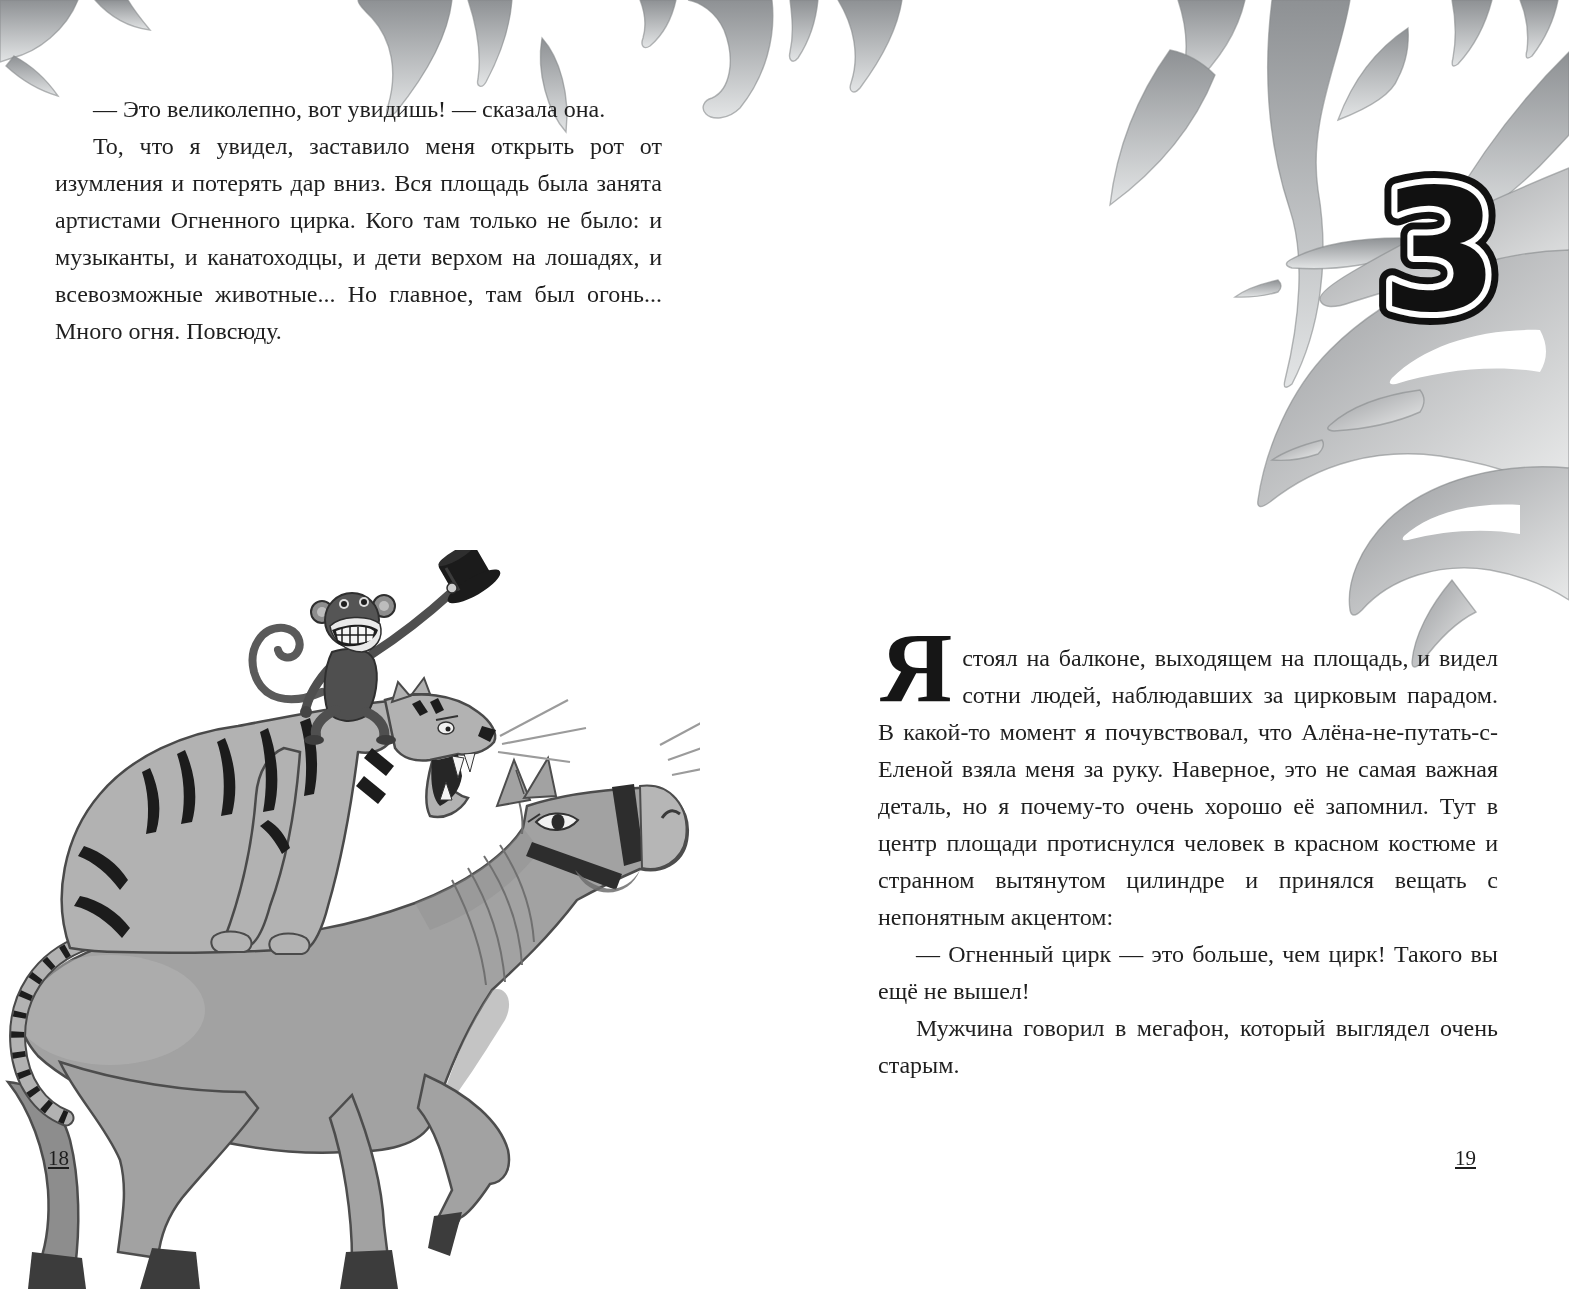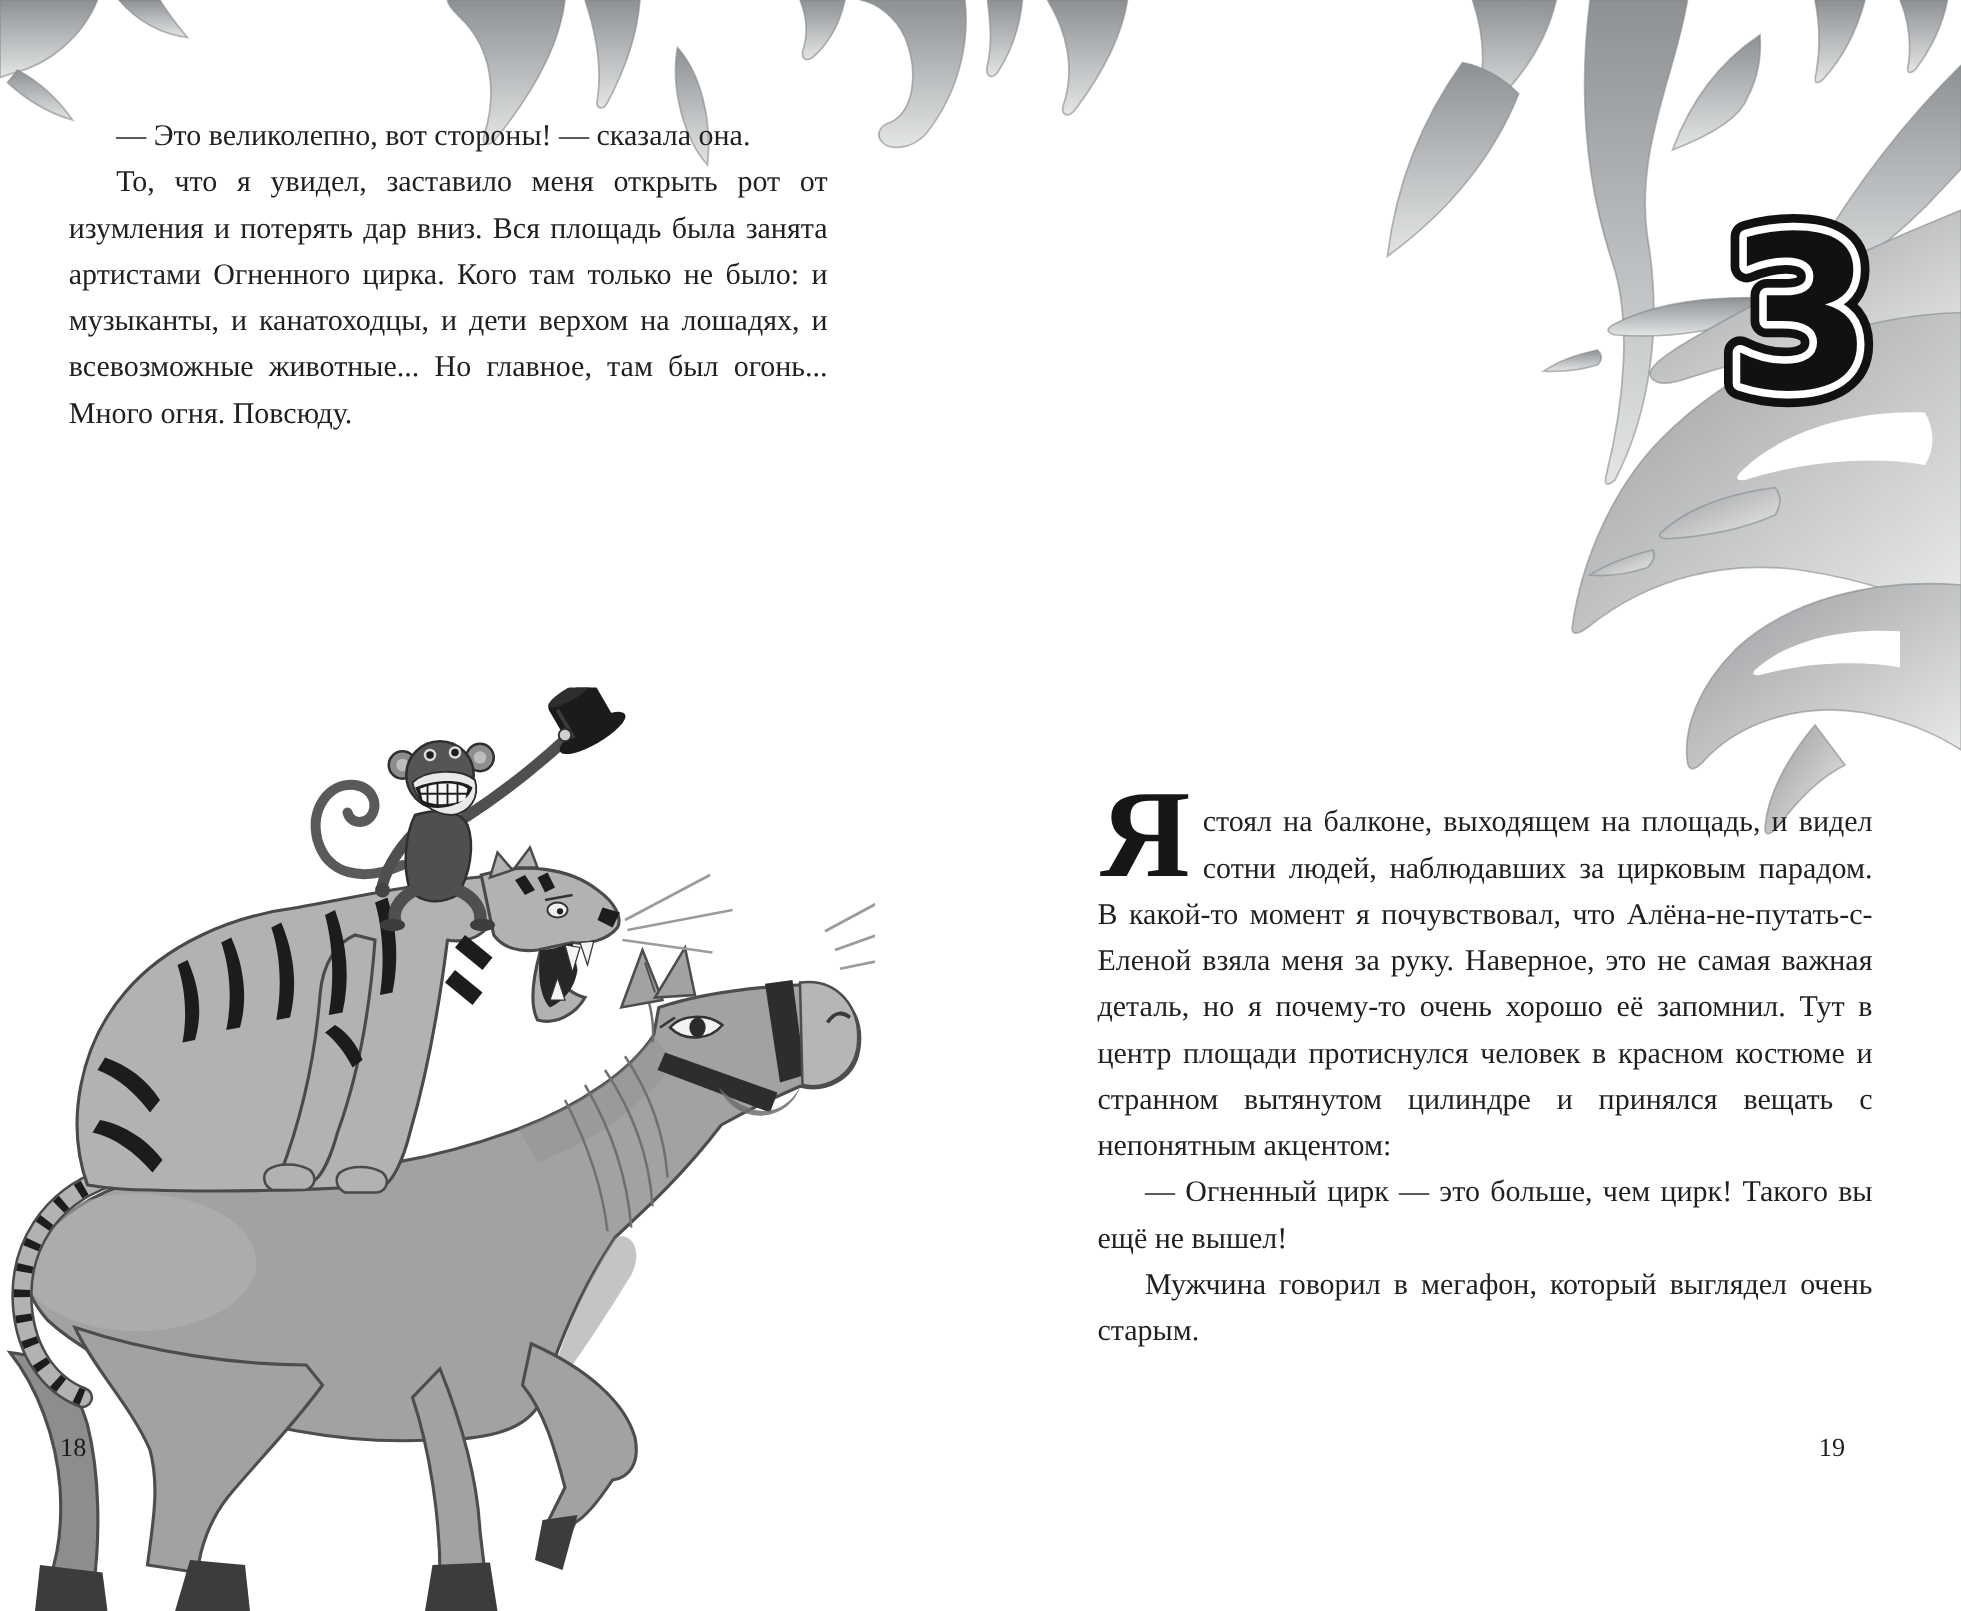--- a/index.html
+++ b/index.html
@@ -10,21 +10,21 @@
   svg{position:absolute;display:block;}
   .textblock{position:absolute;text-align:justify;font-size:24px;line-height:37px;}
   .textblock p{margin:0;text-indent:38px;}
   #left-text{left:55px;top:91px;width:607px;}
   #right-text{left:878px;top:640px;width:620px;}
   #right-text p.opening{text-indent:0;}
   .dropcap{
     float:left;font-size:100px;line-height:100px;height:95px;
     margin:-22px 10px 0 2px;font-weight:bold;color:#161616;
   }
-  .pagenum{position:absolute;font-size:21px;color:#1c1c1c;}
+  .pagenum{position:absolute;font-size:21px;color:#1c1c1c;text-decoration:underline;}
   #pagenum-left{left:48px;top:1146px;}
   #pagenum-right{left:1455px;top:1146px;}
   #flames-top{left:0;top:0;}
   #flames-right{left:1000px;top:0;}
   #chapter{left:1330px;top:150px;}
   #illustration{left:0;top:550px;}
 </style>
 </head>
 <body>
 
@@ -89,21 +89,21 @@
 
   <svg id="chapter" width="220" height="200" viewBox="0 0 220 200">
     <g font-family="'DejaVu Sans', sans-serif" font-weight="bold" font-size="170" text-anchor="middle" stroke-linejoin="round">
       <text x="110" y="160" fill="#111" stroke="#111" stroke-width="26">3</text>
       <text x="110" y="160" fill="#fff" stroke="#fff" stroke-width="12">3</text>
       <text x="110" y="160" fill="#111">3</text>
     </g>
   </svg>
 
   <div id="left-text" class="textblock">
-    <p>— Это великолепно, вот стороны! — сказала она.</p>
+    <p>— Это великолепно, вот увидишь! — сказала она.</p>
     <p>То, что я увидел, заставило меня открыть рот от изумления и потерять дар вниз. Вся площадь была занята артистами Огненного цирка. Кого там только не было: и музыканты, и канатоходцы, и дети верхом на лошадях, и всевозможные животные... Но главное, там был огонь... Много огня. Повсюду.</p>
   </div>
 
   <div id="right-text" class="textblock">
     <p class="opening"><span class="dropcap">Я</span><span>стоял на балконе, выходящем на площадь, и видел сотни людей, наблюдавших за цирковым парадом. В какой-то момент я почувствовал, что Алёна-не-путать-с-Еленой взяла меня за руку. Наверное, это не самая важная деталь, но я почему-то очень хорошо её запомнил. Тут в центр площади протиснулся человек в красном костюме и странном вытянутом цилиндре и принялся вещать с непонятным акцентом:</span></p>
     <p>— Огненный цирк — это больше, чем цирк! Такого вы ещё не вышел!</p>
     <p>Мужчина говорил в мегафон, который выглядел очень старым.</p>
   </div>
 
   <svg id="illustration" width="700" height="739" viewBox="0 550 700 739" aria-hidden="true">

